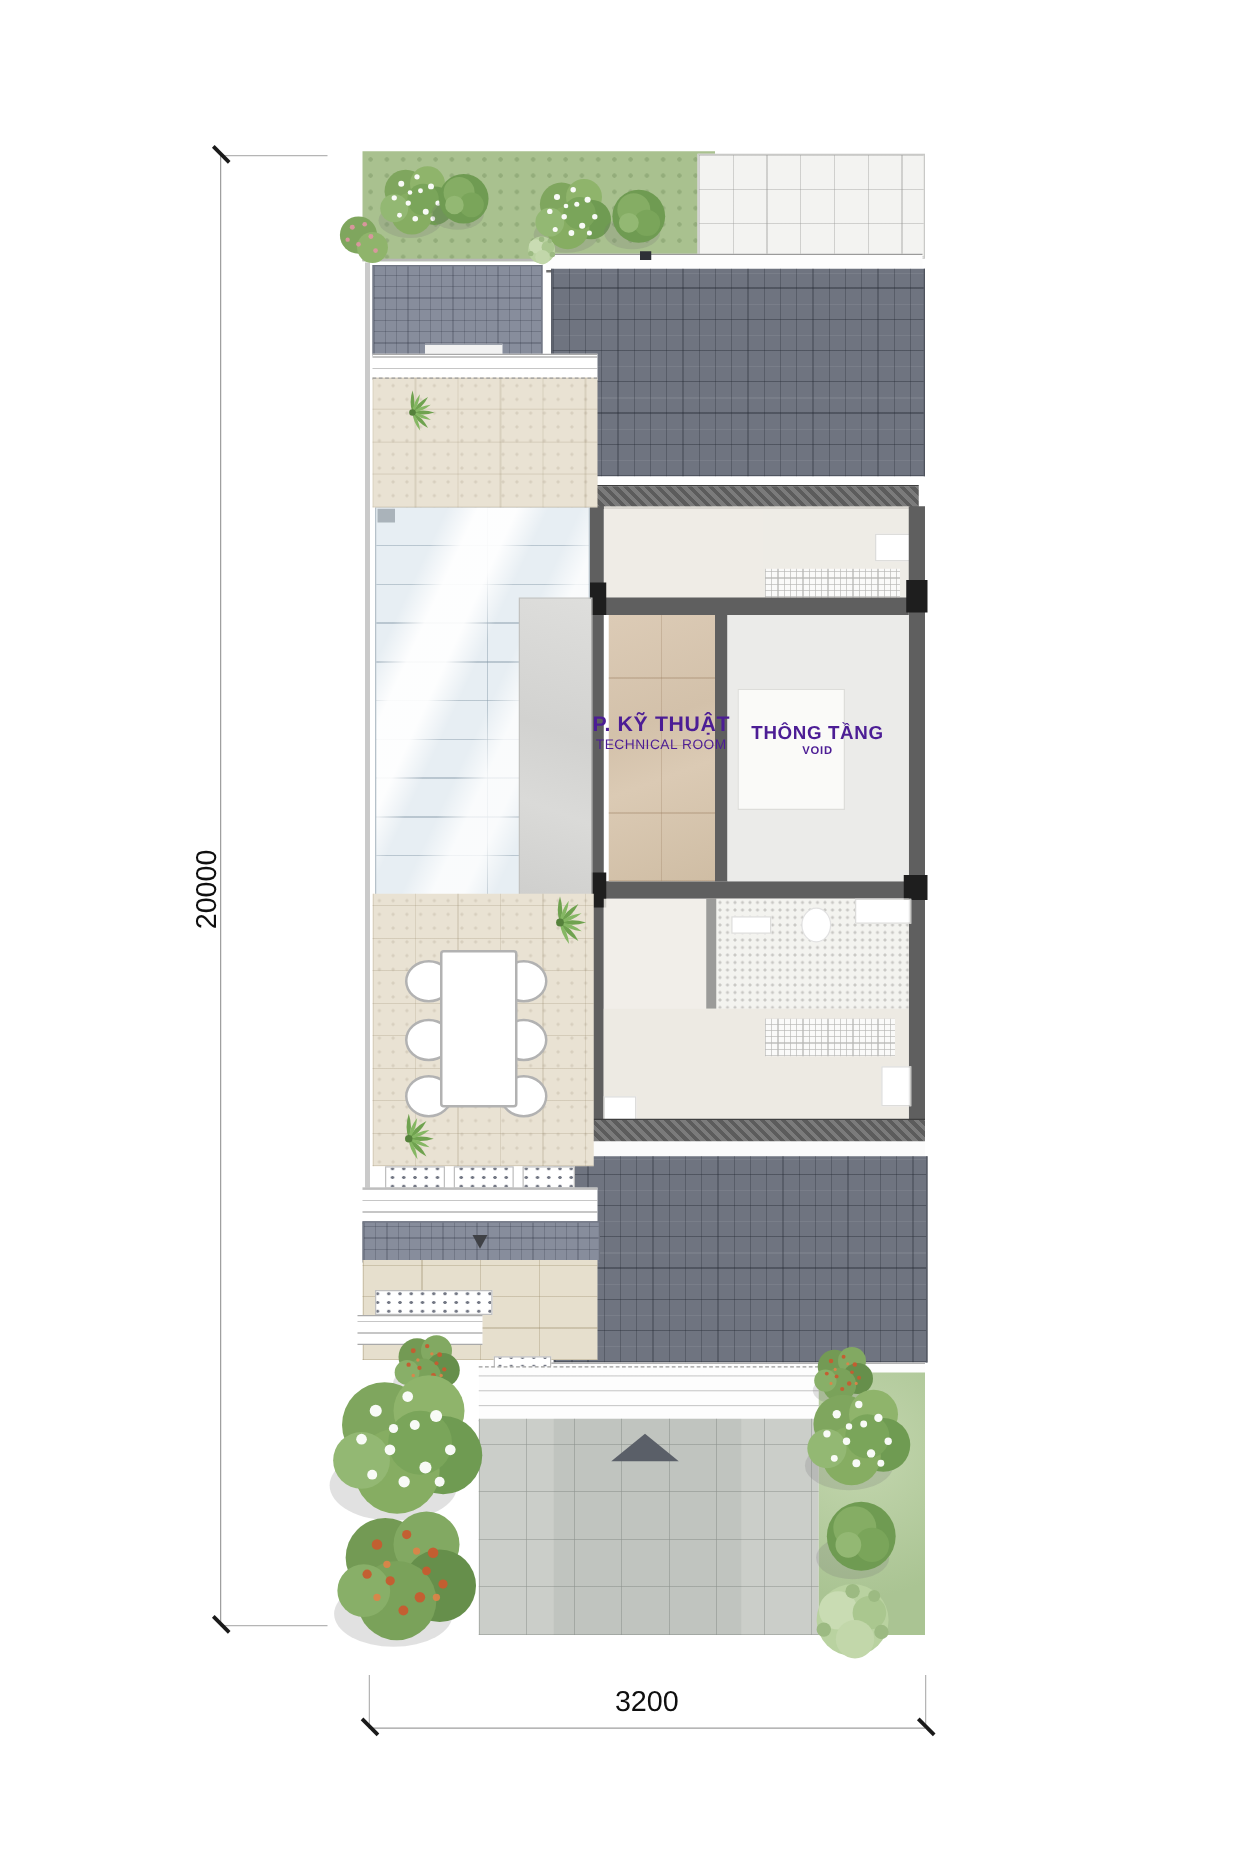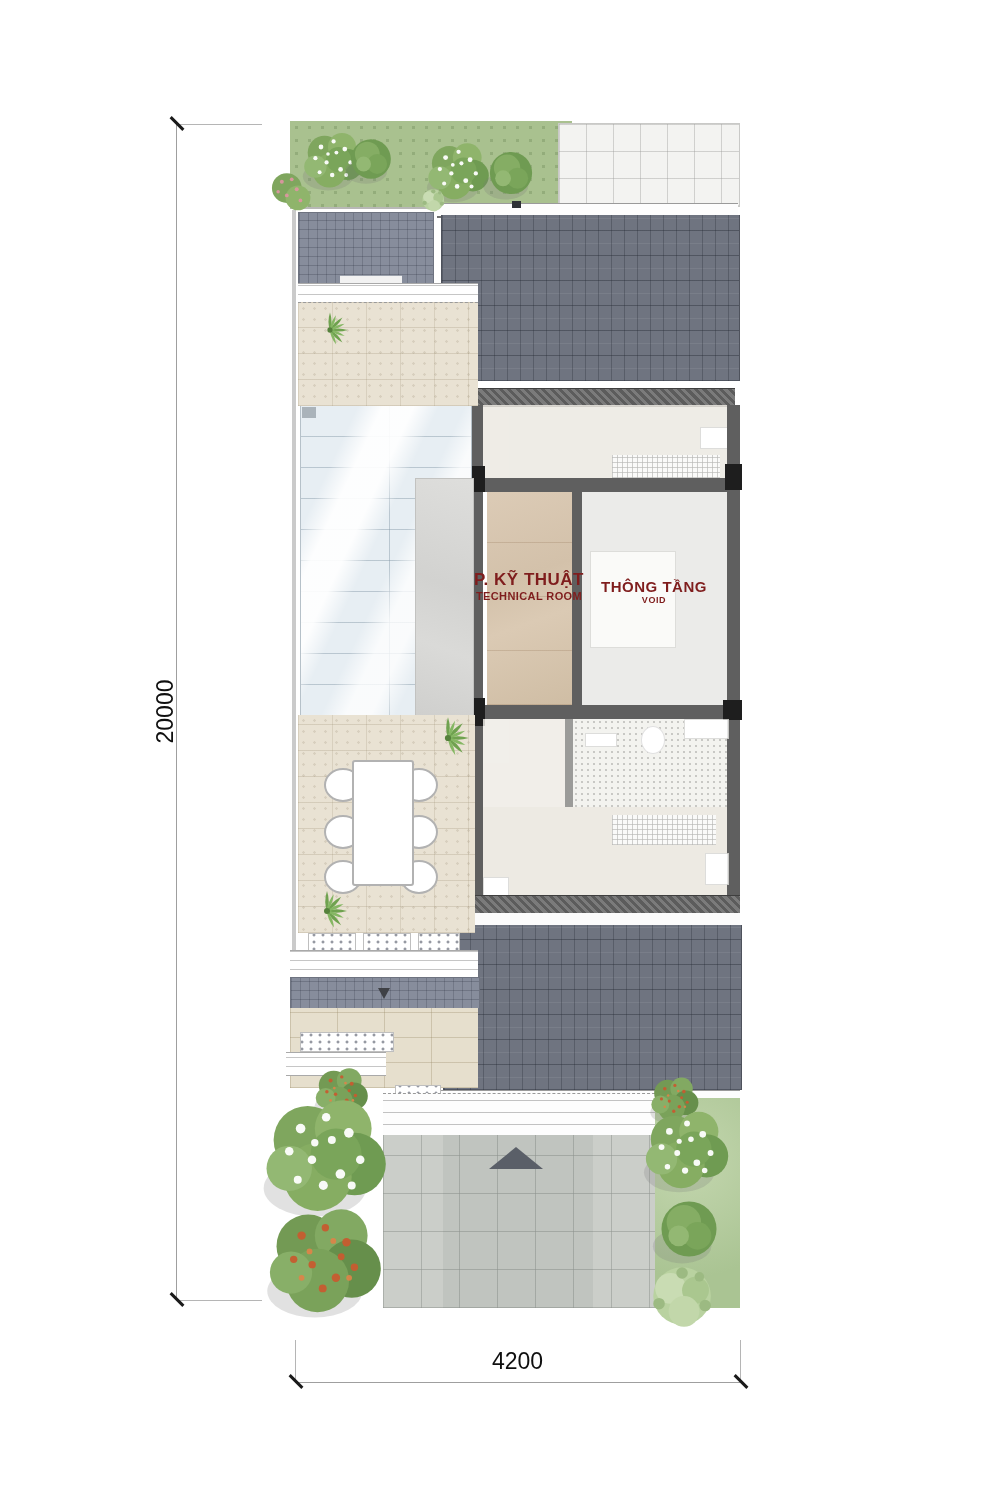--- a/index.html
+++ b/index.html
@@ -118,24 +118,24 @@
   .white-card{background:#ffffff;border:1px solid #d8d8d5;}
   .faded{opacity:.85;}
 
   
   .dim-line{background:#9f9f9f;}
   .ext-line{background:#b5b5b5;}
   .tick{width:18px;height:3px;background:#1a1a1a;transform:rotate(45deg);transform-origin:center;}
   .dim-text{font-size:23px;color:#0f0f0f;white-space:nowrap;}
   .dim-text-v{transform:rotate(-90deg);transform-origin:center;}
   .plan-title{font-size:44px;font-weight:bold;letter-spacing:1px;color:#0c0c0c;text-align:center;}
-  .room-label{display:flex;flex-direction:column;align-items:center;justify-content:flex-start;text-align:center;color:#7f1d1d;}
+  .room-label{display:flex;flex-direction:column;align-items:center;justify-content:flex-start;text-align:center;color:#4c1d95;}
   .room-label .nm{font-weight:bold;}
   .lbl-tech .nm{font-size:17px;letter-spacing:.5px;}
-  .lbl-tech .sub{font-size:11px;font-weight:bold;letter-spacing:.4px;}
+  .lbl-tech .sub{font-size:11px;font-weight:normal;letter-spacing:.4px;}
   .lbl-void .nm{font-size:15px;letter-spacing:.5px;}
   .lbl-void .sub{font-size:9px;font-weight:bold;letter-spacing:.6px;}
 
   .tri-up{width:0;height:0;border-left:27px solid transparent;border-right:27px solid transparent;border-bottom:22px solid #5a5f68;}
   .tri-down-sm{width:0;height:0;border-left:6px solid transparent;border-right:6px solid transparent;border-top:11px solid #3f4146;}
   .marker-dot{width:9px;height:7px;background:#2e3136;}
   .chair{width:34px;height:30px;background:#ffffff;border:2px solid #b2b2b2;border-radius:50%;}
   .table{background:#ffffff;border:2px solid #b2b2b2;border-radius:3px;}
   .veg{position:absolute;left:0;top:0;pointer-events:none;}
   .bound{background:#9f9f9f;opacity:.55;}
@@ -372,17 +372,17 @@
       <use href="#bushL" x="636" y="1248" width="96" height="96"></use>
     </svg>
   </div>
 
   <div class="abs" style="left:0;top:1330px;width:1000px;height:80px;">
     <div class="abs ext-line" style="left:295px;top:10px;width:1px;height:42px;"></div>
     <div class="abs ext-line" style="left:740px;top:10px;width:1px;height:42px;"></div>
     <div class="abs dim-line" style="left:295px;top:52px;width:445px;height:1px;"></div>
     <div class="abs tick" style="left:287px;top:50px;"></div>
     <div class="abs tick" style="left:732px;top:50px;"></div>
-    <div class="abs dim-text" style="left:295px;top:18px;width:445px;text-align:center;">4200</div>
+    <div class="abs dim-text" style="left:295px;top:18px;width:445px;text-align:center;">3200</div>
   </div>
 
 
 </div>
 
 </body></html>

